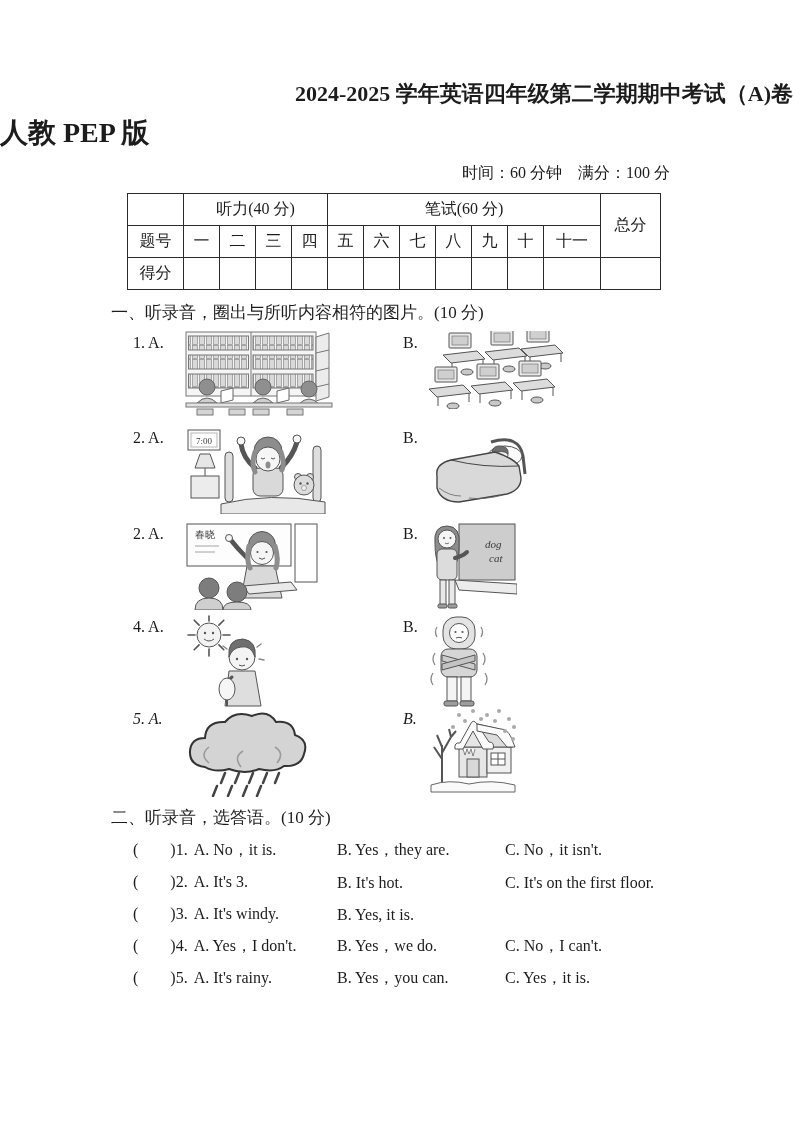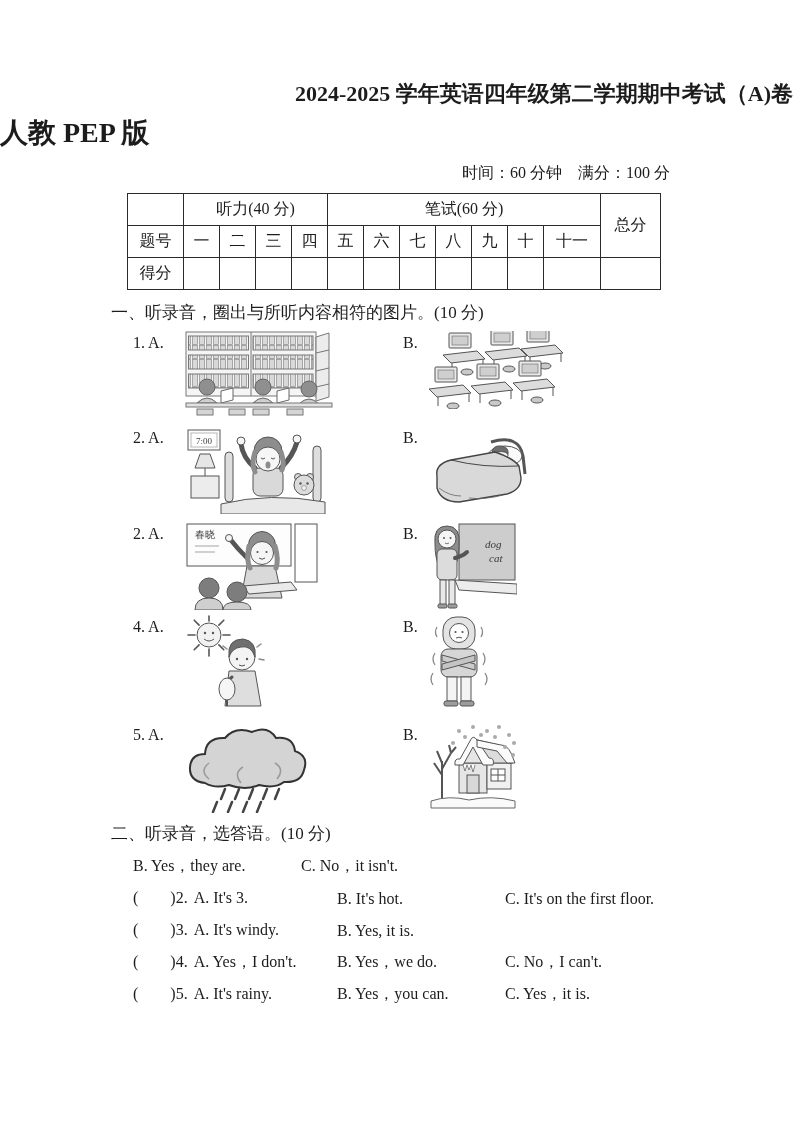--- a/index.html
+++ b/index.html
@@ -19,21 +19,21 @@
   table.score td { border: 1px solid #2b2b2b; height: 32px; text-align: center; vertical-align: middle; font-size: 16px; padding: 0; }
 
   .part-heading { margin-top: 6px; text-align: center; font-size: 17px; }
   .sec-title { margin: 11px 0 0 111px; font-size: 17px; }
 
   .pic-row { display: flex; align-items: flex-start; margin-left: 133px; }
   .pic-row .num { width: 52px; flex: none; font-size: 16px; padding-top: 3px; }
   .pic-row .cell-a { width: 218px; flex: none; }
   .pic-row .lbl-b { width: 26px; flex: none; font-size: 16px; padding-top: 3px; }
   .mt7 { margin-top: 7px; } .mt10 { margin-top: 10px; } .mt8 { margin-top: 8px; }
-  .mt5 { margin-top: 5px; } .mt0 { margin-top: 16px; }
+  .mt5 { margin-top: 5px; } .mt0 { margin-top: 0; font-style: italic; }
 
   .sec2-title { margin: 9px 0 0 111px; font-size: 17px; }
   .answers { margin-top: 6px; }
   .ans-row { display: flex; align-items: center; margin-left: 133px; height: 32px; font-size: 16px; }
   .ans-row .c1 { width: 204px; flex: none; }
   .ans-row .c2 { width: 168px; flex: none; }
   .ans-row .c3 { flex: 1; }
   .ans-row .opt { margin-left: 6px; }
 
   svg.art { display: block; }
@@ -411,20 +411,21 @@
         </g>
         <path d="M2,78 Q20,72 40,77 Q62,72 86,78 L86,85 L2,85 Z" fill="#fafafa" stroke="#666"></path>
       </svg>
     </div>
   </div>
 
   <div class="sec2-title">二、听录音，选答语。(10 分)</div>
 
   <div class="answers">
     <div class="ans-row">
+      <div class="c1"><span>(　　)1.</span><span class="opt">A. No，it is.</span></div>
       <div class="c2">B. Yes，they are.</div>
       <div class="c3">C. No，it isn't.</div>
     </div>
     <div class="ans-row">
       <div class="c1"><span>(　　)2.</span><span class="opt">A. It's 3.</span></div>
       <div class="c2">B. It's hot.</div>
       <div class="c3">C. It's on the first floor.</div>
     </div>
     <div class="ans-row">
       <div class="c1"><span>(　　)3.</span><span class="opt">A. It's windy.</span></div>

